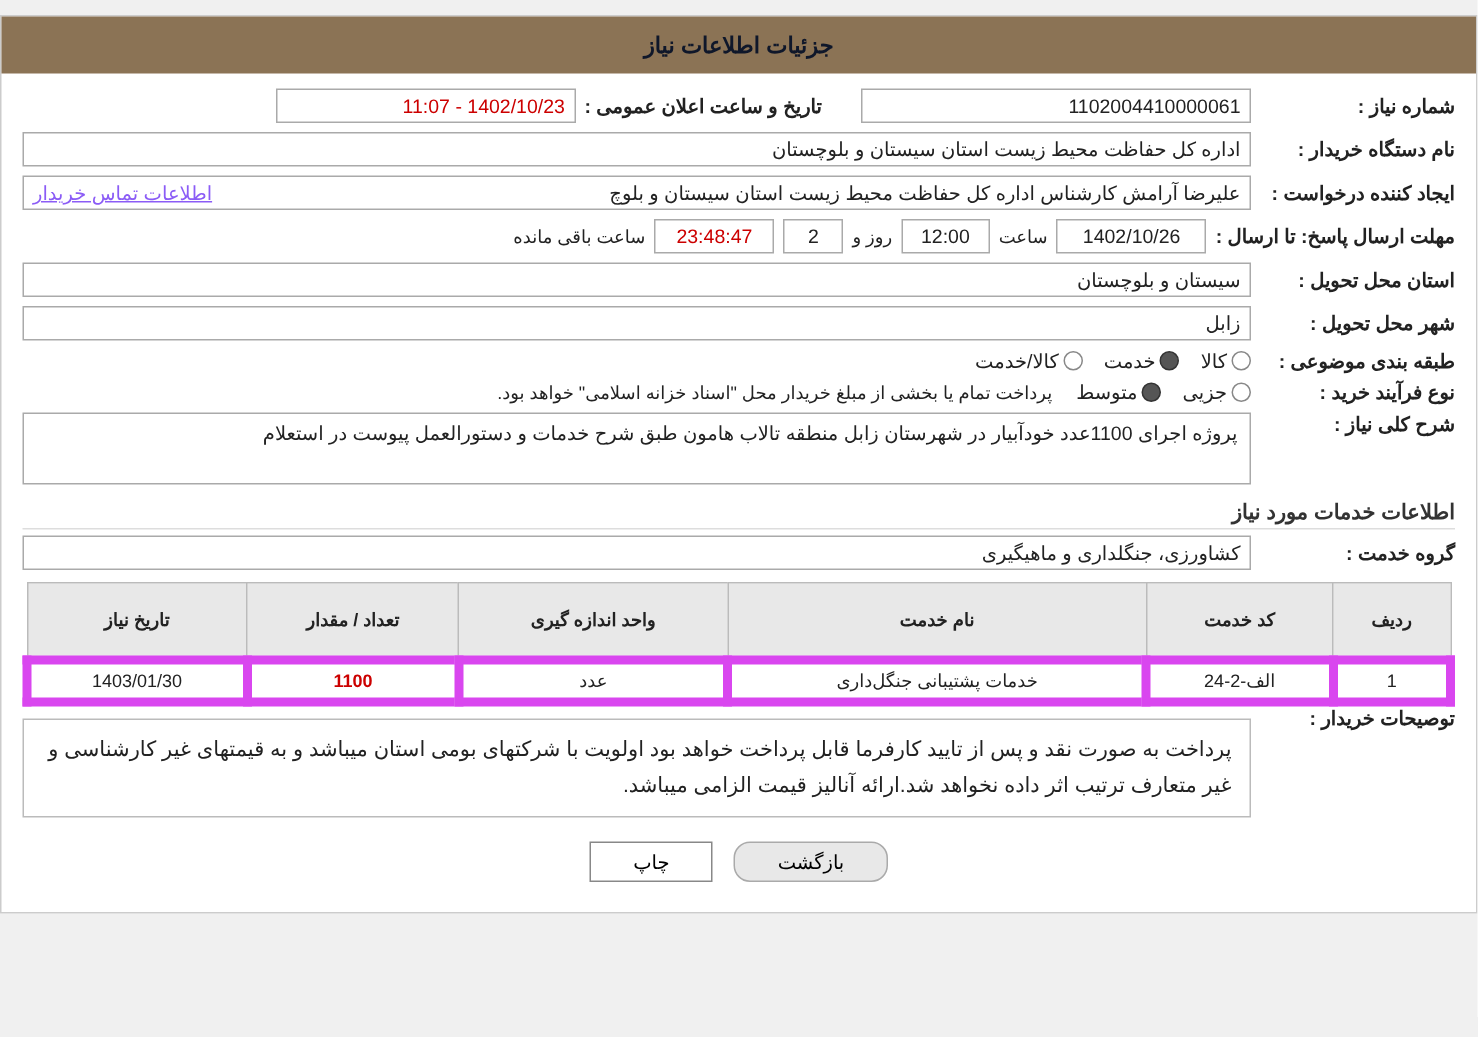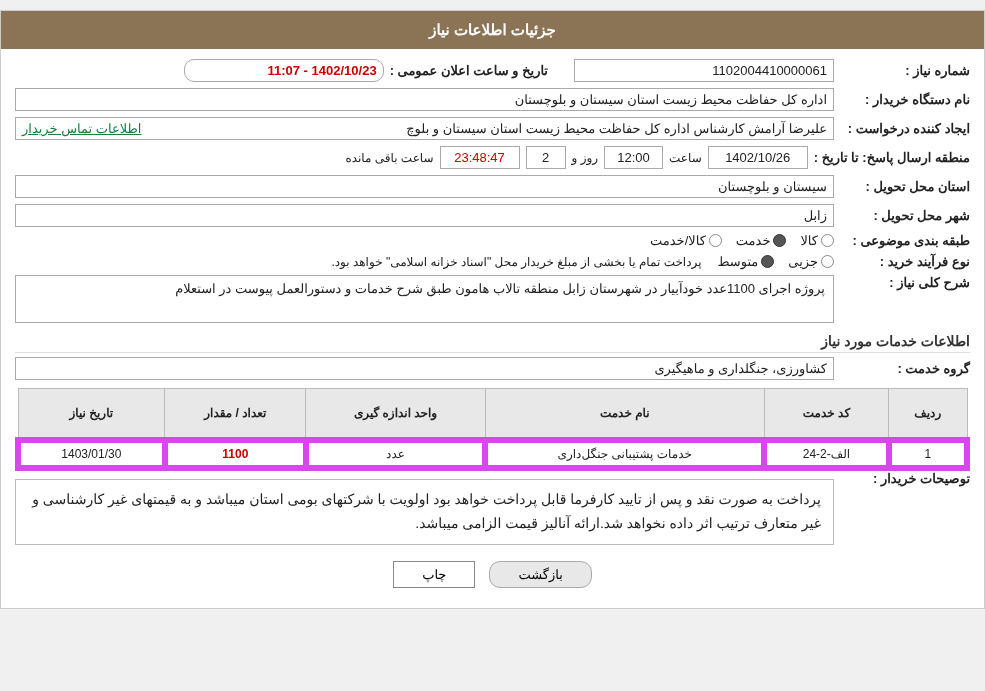--- a/index.html
+++ b/index.html
@@ -11,21 +11,21 @@
       color: #222;
     }
     .page-wrapper {
       max-width: 985px;
       margin: 10px auto;
       background: #fff;
       border: 1px solid #ccc;
     }
     .page-header {
       background: #8B7355;
-      color: #ffffff;
+      color: #0f172a;
       text-align: center;
       padding: 10px;
       font-size: 15px;
       font-weight: bold;
     }
     .content {
       padding: 10px 14px;
     }
     .row {
       display: flex;
@@ -42,21 +42,21 @@
     }
     .input-box {
       border: 1px solid #aaa;
       background: #fff;
       padding: 3px 6px;
       min-height: 22px;
       flex: 1;
       text-align: right;
     }
     .link-blue {
-      color: #15803d;
+      color: #8b5cf6;
       text-decoration: underline;
       cursor: pointer;
     }
     .section-title {
       font-weight: bold;
       font-size: 14px;
       color: #333;
       margin: 10px 0 4px 0;
       border-bottom: 1px solid #ddd;
       padding-bottom: 3px;
@@ -167,38 +167,38 @@
 <div class="page-wrapper">
   <div class="page-header">
     <span>جزئیات اطلاعات نیاز</span>
   </div>
   <div class="content">
 
     <div class="row">
       <span class="label">شماره نیاز :</span>
       <div class="input-box" style="min-width:200px;max-width:260px;">1102004410000061</div>
       <span class="label" style="min-width:auto; margin-right:20px;">تاریخ و ساعت اعلان عمومی :</span>
-      <div class="input-box" style="min-width:160px;max-width:200px;color:#cc0000;font-weight:bold;border-radius:10px;">1402/10/23 - 11:07</div>
+      <div class="input-box" style="min-width:160px;max-width:200px;color:#cc0000;font-weight:normal;">1402/10/23 - 11:07</div>
     </div>
 
     <div class="row">
       <span class="label">نام دستگاه خریدار :</span>
       <div class="input-box">اداره کل حفاظت محیط زیست استان سیستان و بلوچستان</div>
     </div>
 
     <div class="row">
       <span class="label">ایجاد کننده درخواست :</span>
       <div class="input-box" style="flex:1; display:flex; align-items:center; justify-content:space-between;">
         <span>علیرضا آرامش کارشناس اداره کل حفاظت محیط زیست استان سیستان و بلوچ</span>
         <span class="link-blue">اطلاعات تماس خریدار</span>
       </div>
     </div>
 
     <div class="row date-row">
-      <span class="label">منطقه ارسال پاسخ: تا تاریخ :</span>
+      <span class="label">مهلت ارسال پاسخ: تا ارسال :</span>
       <div class="small-input" style="width:100px;">1402/10/26</div>
       <span class="rozbar">ساعت</span>
       <div class="small-input" style="width:59px;">12:00</div>
       <span class="rozbar">روز و</span>
       <div class="small-input" style="width:40px;">2</div>
       <div class="small-input" style="width:80px;color:#cc0000;">23:48:47</div>
       <span class="rozbar">ساعت باقی مانده</span>
     </div>
 
     <div class="row">

